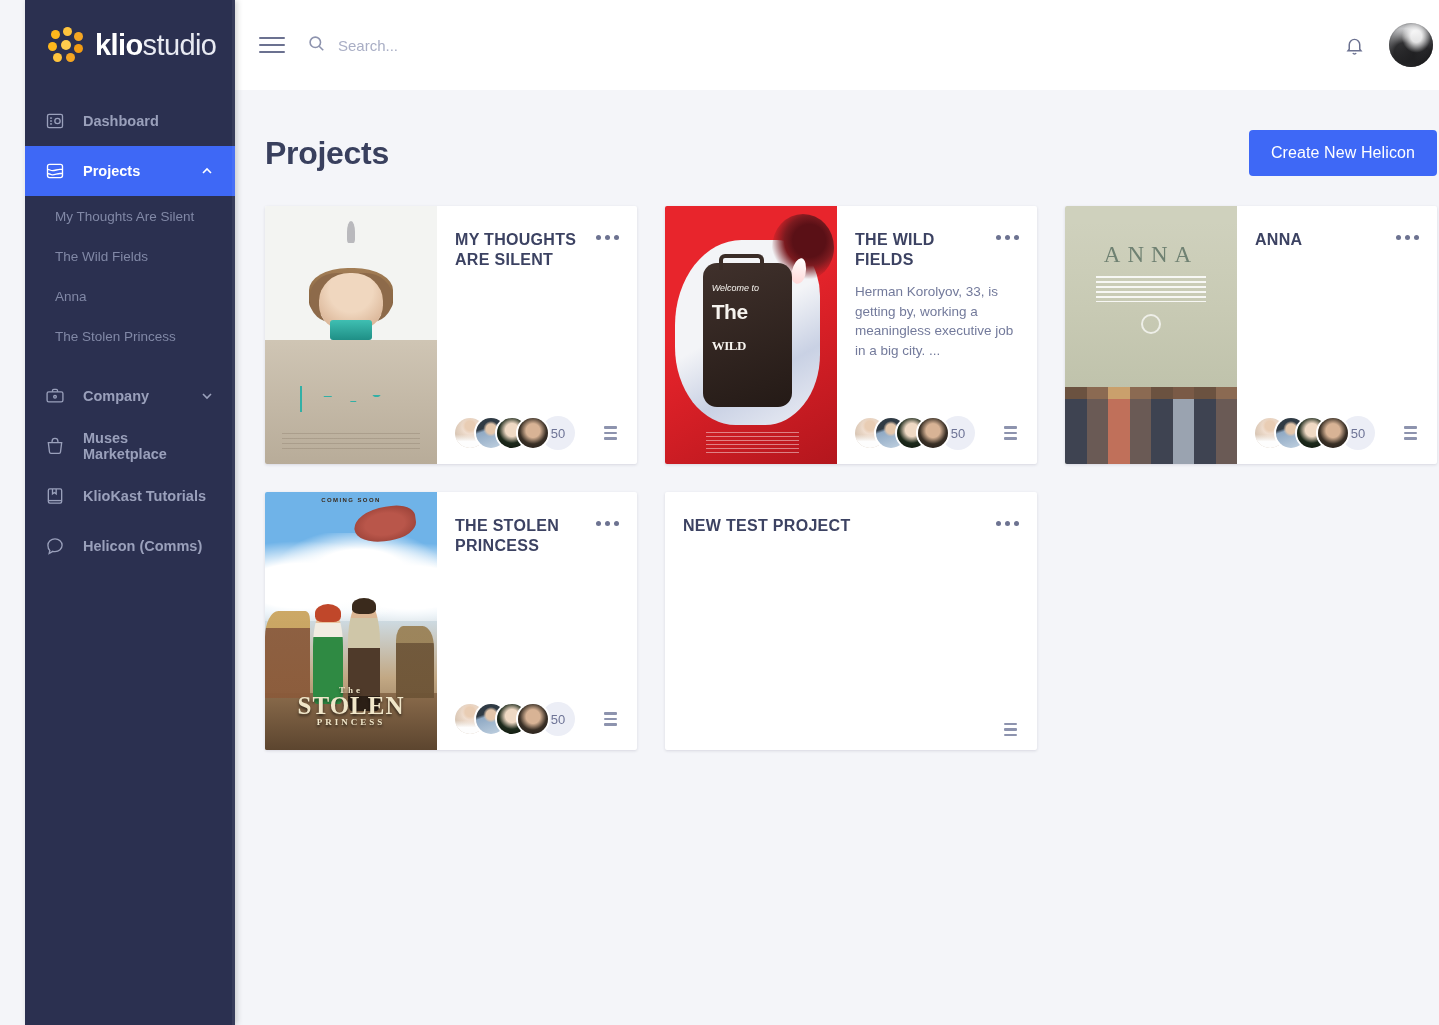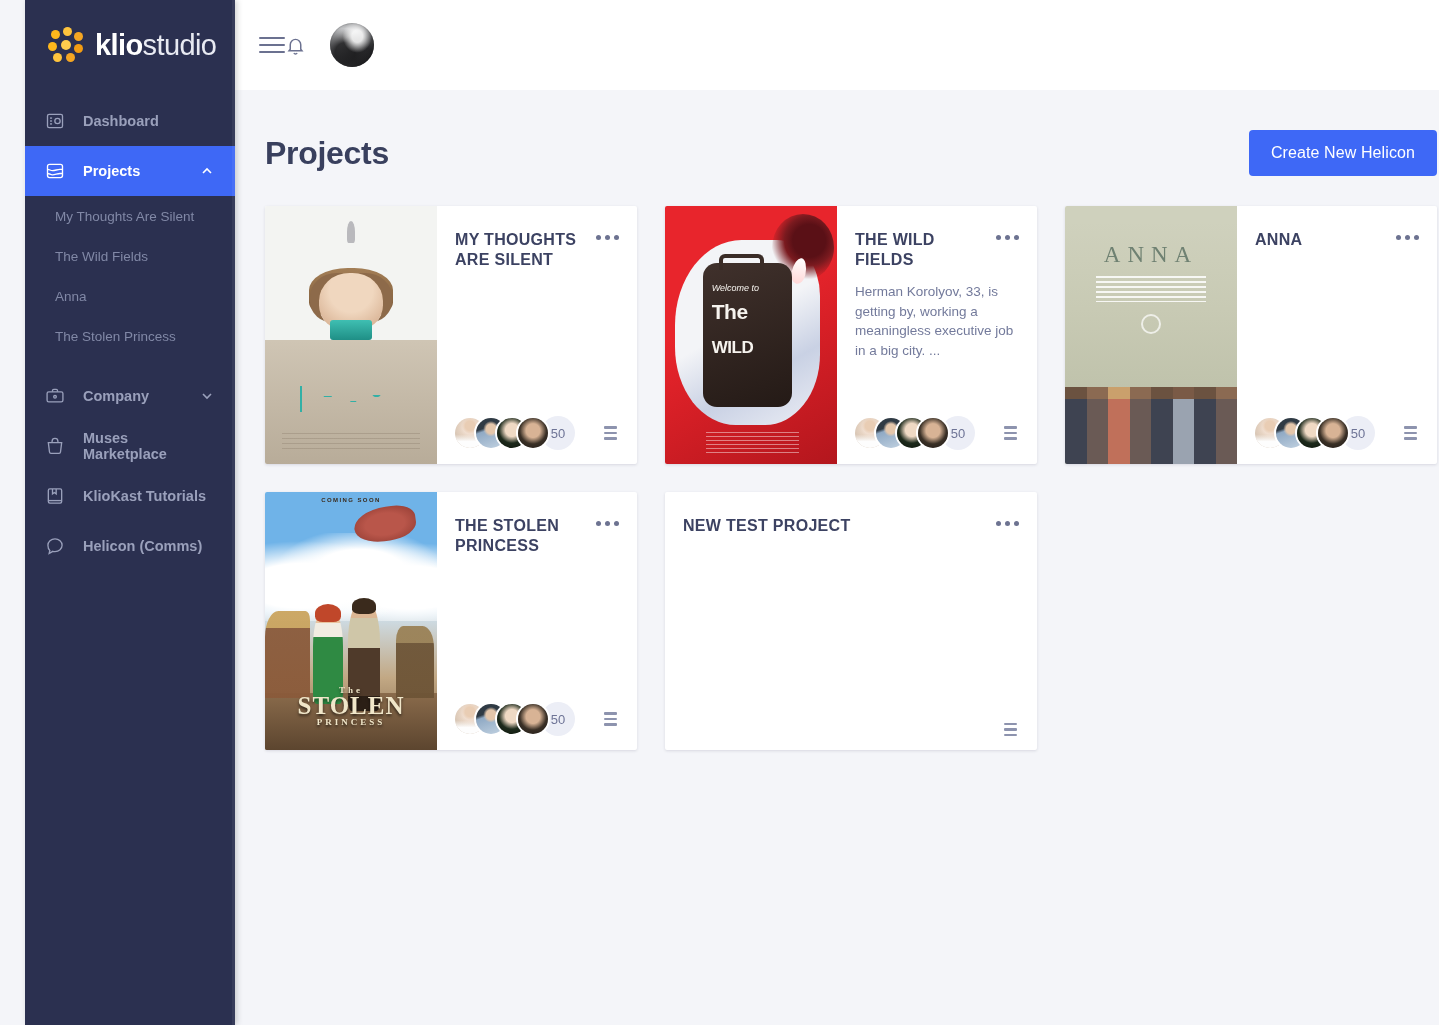--- a/index.html
+++ b/index.html
@@ -183,21 +183,21 @@
   }
   .p-wild .can::before{
     content:""; position:absolute; left:18%; top:-9px; width:42%; height:12px;
     border:4px solid #3a2c27; border-bottom:none; border-radius:6px 6px 0 0;
   }
   .p-wild .t1,.p-wild .t2,.p-wild .t3 {
     position:absolute; left:10%; color:#f6f3ee; font-family:"Liberation Sans",sans-serif; font-weight:700;
   }
   .p-wild .t1{ top:14%; font-size:9px; font-style:italic; font-weight:400;}
   .p-wild .t2{ top:26%; font-size:21px; letter-spacing:-0.5px;}
-  .p-wild .t3{ top:52%; font-size:17px; letter-spacing:-0.5px;}
+  .p-wild .t3{ top:52%; font-size:13px; letter-spacing:-0.5px;font-family:Liberation Serif, serif;}
   .p-wild .smoke {
     position:absolute; right:2%; top:3%; width:36%; height:26%;
     background: radial-gradient(circle at 60% 40%, #5a1016 0 30%, #7a1a1f 45%, rgba(180,20,26,0) 70%);
     border-radius:50%;
   }
   .p-wild .flame {
     position:absolute; right:18%; top:20%; width:14px; height:26px;
     background: linear-gradient(#fff,#ffd7d7); border-radius:50% 50% 50% 50%/60% 60% 40% 40%;
     transform: rotate(12deg);
   }
@@ -401,20 +401,29 @@
     <div class="sidebar-scroll"></div>
   </aside>
 
   <div class="main">
 
     <header class="topbar">
       <div class="burger">
         <span></span>
           <span></span>
           <span></span>
+      </div>
+      <div class="search-wrap">
+        <span>
+          <svg width="19" height="19" viewBox="0 0 24 24" fill="none" stroke="#8d93ae" stroke-width="2">
+            <circle cx="10.5" cy="10.5" r="6.6"></circle>
+              <line x1="15.4" y1="15.4" x2="20.5" y2="20.5"></line>
+          </svg>
+        </span>
+        <input class="search-input" type="text" value="" placeholder="Search..." style="">
       </div>
       <div class="topbar-right">
         <span class="bell">
           <svg width="21" height="21" viewBox="0 0 24 24" fill="none" stroke="#6b7190" stroke-width="1.7">
             <path d="M18 16.2V11a6 6 0 1 0-12 0v5.2L4.6 18h14.8z"></path>
             <path d="M10.2 20.6a2 2 0 0 0 3.6 0"></path>
           </svg>
         </span>
         <div class="avatar-top"></div>
       </div>

